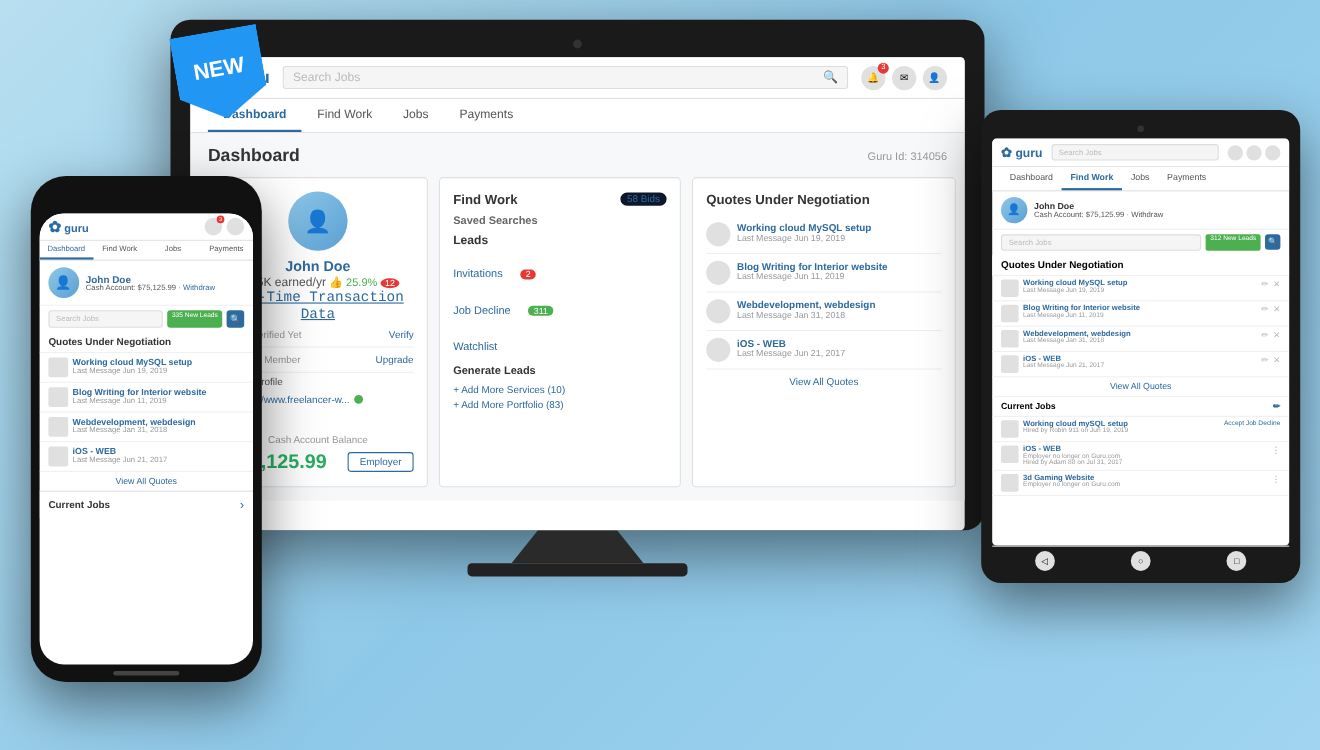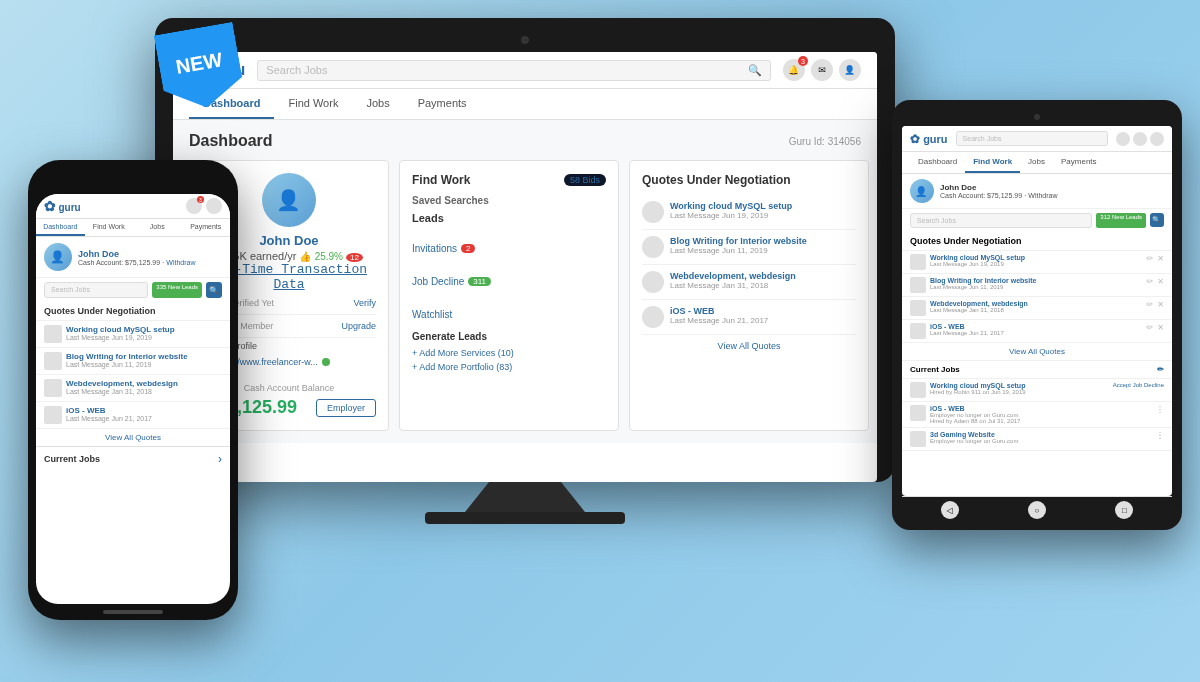--- a/index.html
+++ b/index.html
@@ -274,21 +274,21 @@
     .verification-row {
       display: flex;
       justify-content: space-between;
       align-items: center;
       padding: 6px 0;
       border-bottom: 1px solid #f0f0f0;
       font-size: 9px;
     }
     .verify-link { color: #2d6a9f; }
     .cash-balance {
-      margin-top: 13px;
+      margin-top: 24px;
     }
     .balance-label { font-size: 9px; color: #999; }
     .balance-amount { font-size: 18px; color: #27ae60; font-weight: 600; }
     .withdraw-btn {
       border: 1px solid #2d6a9f;
       color: #2d6a9f;
       background: white;
       padding: 3px 10px;
       border-radius: 3px;
       font-size: 9px;
@@ -322,21 +322,21 @@
       background: #f5f5f5;
       border: 1px solid #ddd;
       border-radius: 3px;
       padding: 2px 8px;
       font-size: 9px;
       color: #555;
     }
     .leads-item {
       display: flex;
       align-items: center;
-      gap: 4px;
+      gap: 16px;
       padding: 3px 0;
       font-size: 10px;
       color: #2d6a9f;
       margin-top: 16px;
     }
     .leads-badge {
       background: #e53935;
       color: white;
       border-radius: 10px;
       padding: 0 5px;

